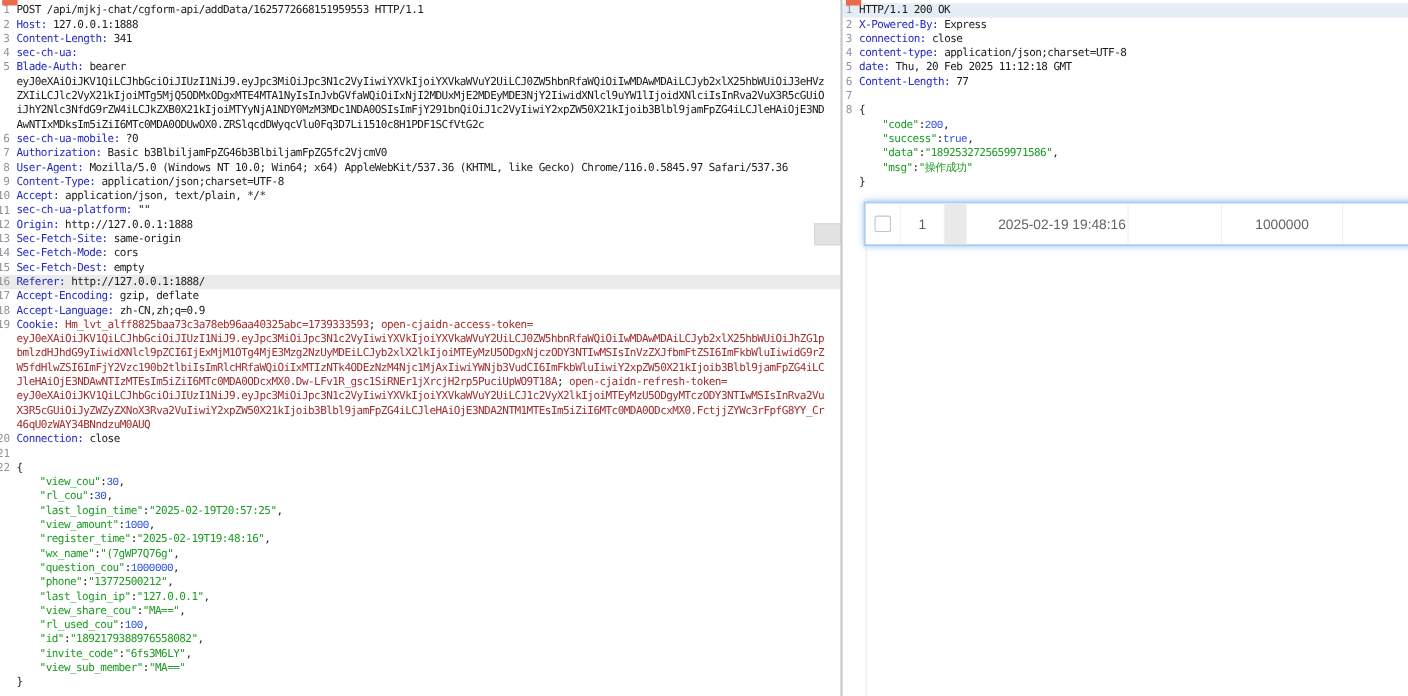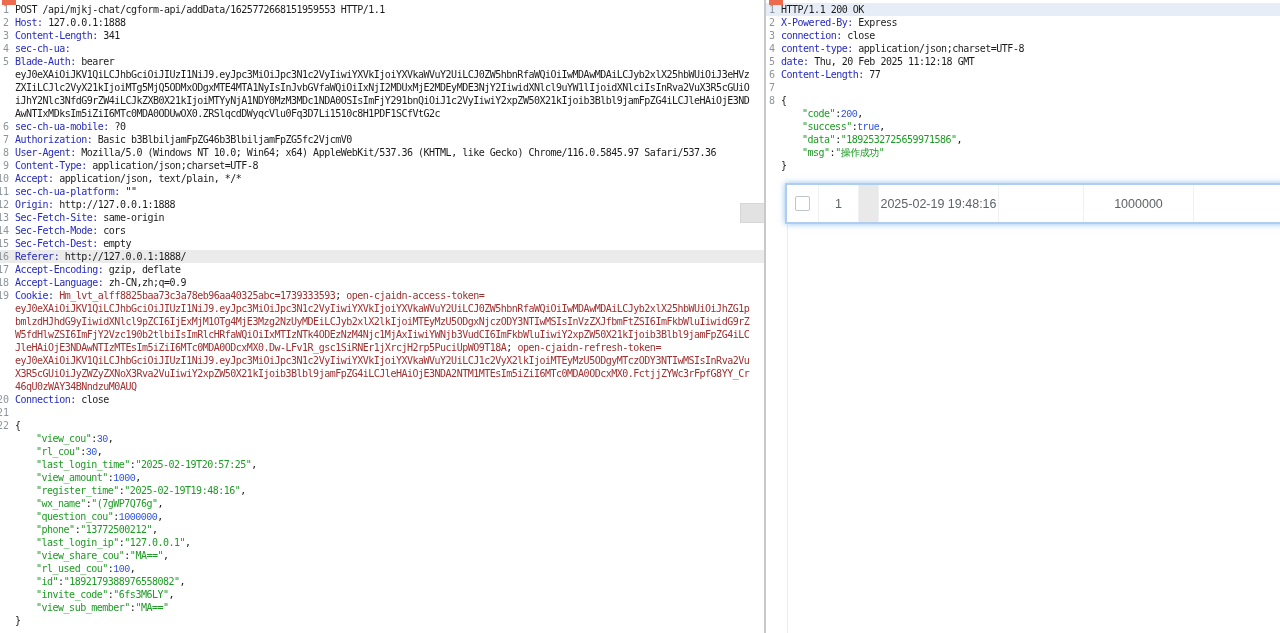--- a/index.html
+++ b/index.html
@@ -30,21 +30,21 @@
   
   #result-row{position:absolute;left:785px;top:183px;width:520px;height:41px;box-sizing:border-box;
               background:#fff;border:2px solid var(--rowborder);box-shadow:0 0 6px rgba(58,142,230,.55);
               display:flex;align-items:stretch;z-index:3;
               font-family:"Liberation Sans",sans-serif;font-size:12.5px;color:#5f6368;}
   .cell{display:flex;align-items:center;justify-content:center;border-right:1px solid #eef0f2;box-sizing:border-box;}
   .cell.w-cb{width:32px;}
   .cell.w-idx{width:40px;}
   .cell.w-gap{width:20px;background:#e9e9e9;}
   .cell.w-phone{width:100px;}
-  .cell.w-dt{width:120px;}
+  .cell.w-dt{width:120px;margin-left:27px;}
   .cell.w-empty{width:85px;}
   .cell.w-amt{width:110px;}
   .checkbox{width:13px;height:13px;border:1px solid #c0c4cc;border-radius:2px;background:#fff;display:inline-block;}
   #tbl-left-line{position:absolute;left:787px;top:225px;width:1px;height:408px;background:#ececec;z-index:2;}
 </style>
 </head>
 <body>
 
 <div id="screen">
 

